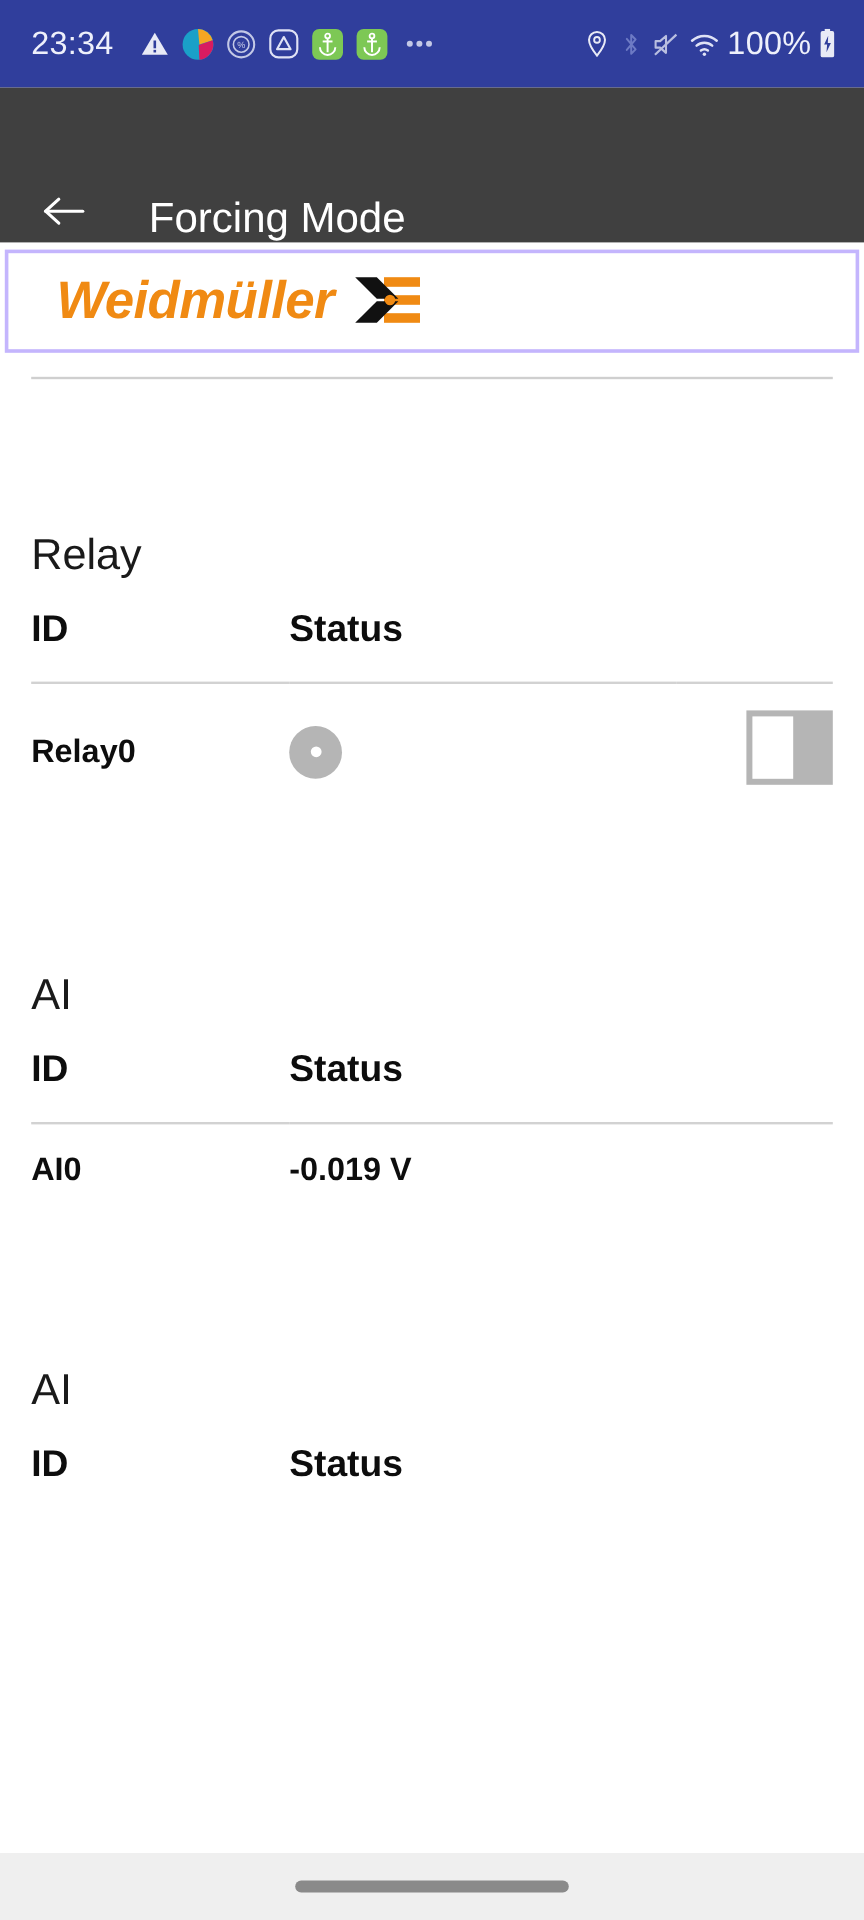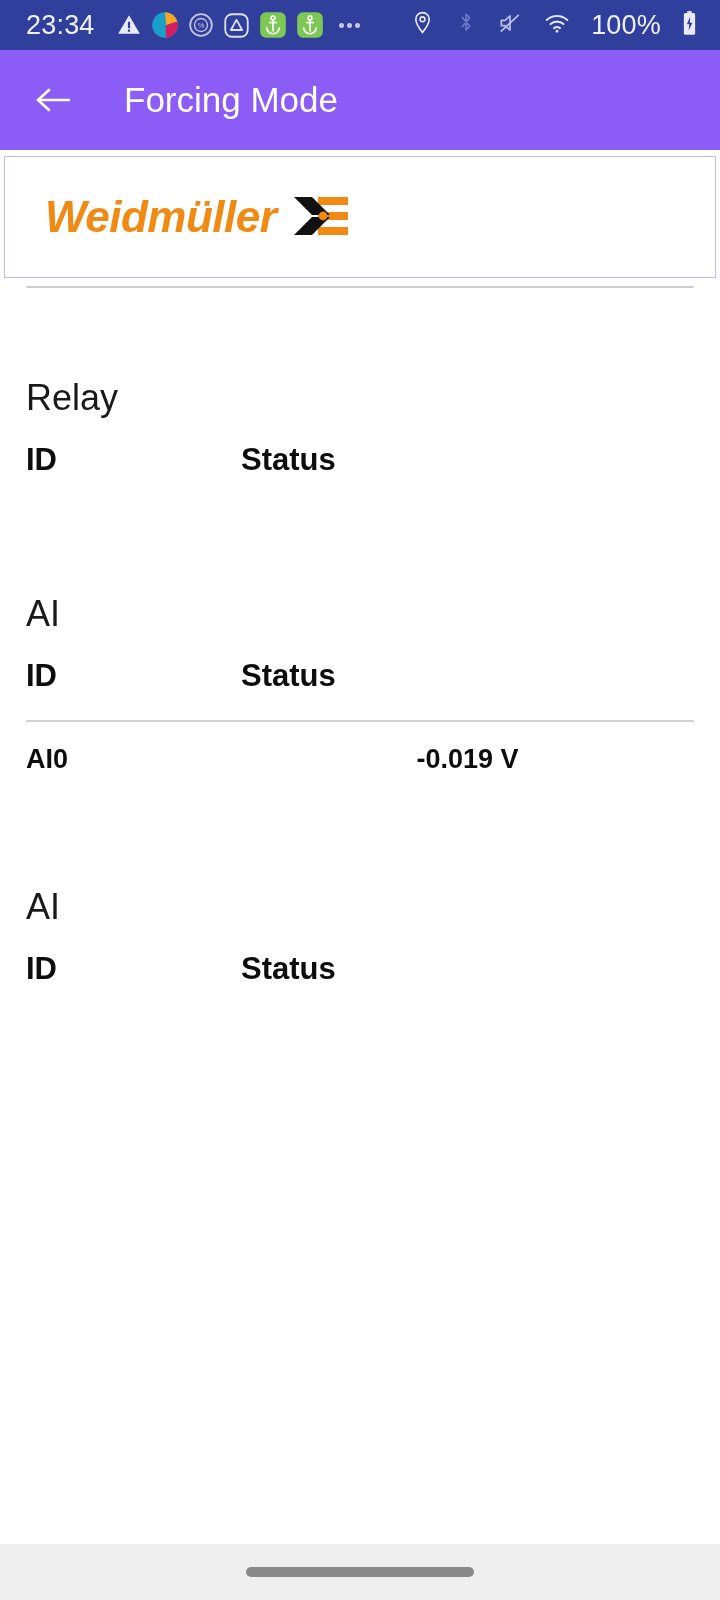--- a/index.html
+++ b/index.html
@@ -16,75 +16,75 @@
     position: relative;
     width: 720px;
     height: 1600px;
     display: flex;
     flex-direction: column;
     background: #ffffff;
   }
 
   
   .statusbar {
-    height: 50px;
+    height: 73px;
     background: #303E9C;
     display: flex;
     align-items: center;
     padding: 0 22px 0 26px;
     flex: none;
   }
   .sb-time {
     color: #eef0fb;
     font-size: 27px;
     letter-spacing: 0.2px;
     margin-right: 12px;
     white-space: nowrap;
   }
   .sb-left { display: flex; align-items: center; gap: 9px; flex: 1; }
-  .sb-right { display: flex; gap: 20px; }
+  .sb-right { display: flex; align-items: center; gap: 5px; }
   .sb-ico { display: block; }
   .sb-pct {
     color: #eef0fb;
     font-size: 27px;
     letter-spacing: 0.2px;
     white-space: nowrap;
   }
   .dots { display: flex; gap: 3px; align-items: center; margin-left: 6px; }
   .dots i { width: 5px; height: 5px; border-radius: 50%; background: #c3c8e6; display:block; }
 
   
   .appbar {
-    height: 100px;
-    background: #8b5cf6;
-    display: flex;
-    align-items: center;
+    height: 129px;
+    background: #404040;
+    display: flex;
+    align-items: flex-end;
     padding-left: 28px;
     flex: none;
   }
   .back-btn {
     width: 52px; height: 52px;
     display: flex; align-items: center; justify-content: center;
     cursor: pointer;
     flex: none;
   }
   .appbar-title {
     color: #ffffff;
     font-size: 35px;
     font-weight: 400;
     margin-left: 44px;
     white-space: nowrap;
   }
 
   
   .logo-card {
-    margin: 6px 4px 0 4px;
-    border: 1px solid #c4b5fd;
-    background: #ffffff;
-    height: 122px;
+    margin: 6px 4px 12px 4px;
+    border: 3px solid #c4b5fd;
+    background: #ffffff;
+    height: 86px;
     display: flex;
     align-items: center;
     padding-left: 40px;
     flex: none;
   }
   .logo-wrap { display: flex; align-items: center; gap: 16px; }
   .logo-text {
     color: #F08A13;
     font-size: 44px;
     font-weight: bold;
@@ -99,21 +99,21 @@
     overflow: hidden;
     background: #ffffff;
     position: relative;
   }
   .top-rule {
     height: 2px;
     background: #cfcfcf;
     margin: 8px 26px 0 26px;
   }
 
-  .section { padding: 0 26px; }
+  .section { padding: 0 26px; margin-top: 36px; }
   .section-title {
     font-size: 36px;
     font-weight: 400;
     color: #1a1a1a;
     line-height: 1;
   }
 
   table.grid {
     width: 100%;
     border-collapse: collapse;
@@ -129,21 +129,21 @@
   table.grid td {
     font-size: 27px;
     font-weight: bold;
     color: #0d0d0d;
     border-top: 2px solid #d2d2d2;
     padding: 22px 0;
     vertical-align: middle;
   }
   table.grid tr.last-row td { border-bottom: 2px solid #d2d2d2; }
   th.col-id, td.col-id { width: 215px; padding-left: 18px; }
-  th.col-status, td.col-status { width: auto; padding-left: 0; text-align: center; }
+  th.col-status, td.col-status { width: auto; padding-left: 0; }
   td.col-ctl { width: 130px; text-align: right; padding-right: 18px; }
 
   
   .ind {
     width: 44px; height: 44px;
     border-radius: 50%;
     background: #B5B5B5;
     display: inline-flex;
     align-items: center;
     justify-content: center;
@@ -309,20 +309,29 @@
       <div class="section-title">Relay</div>
       <table class="grid">
         <thead>
           <tr>
             <th class="col-id">ID</th>
             <th class="col-status">Status</th>
             <th></th>
           </tr>
         </thead>
         <tbody>
+          <tr>
+            <td class="col-id">Relay0</td>
+            <td class="col-status">
+              <span class="ind"></span>
+            </td>
+            <td class="col-ctl">
+              <span class="toggle"><span class="knob"></span></span>
+            </td>
+          </tr>
         </tbody>
       </table>
     </div>
 
     <div class="gap-lg"></div>
 
     <div class="section">
       <div class="section-title">AI</div>
       <table class="grid">
         <thead>

